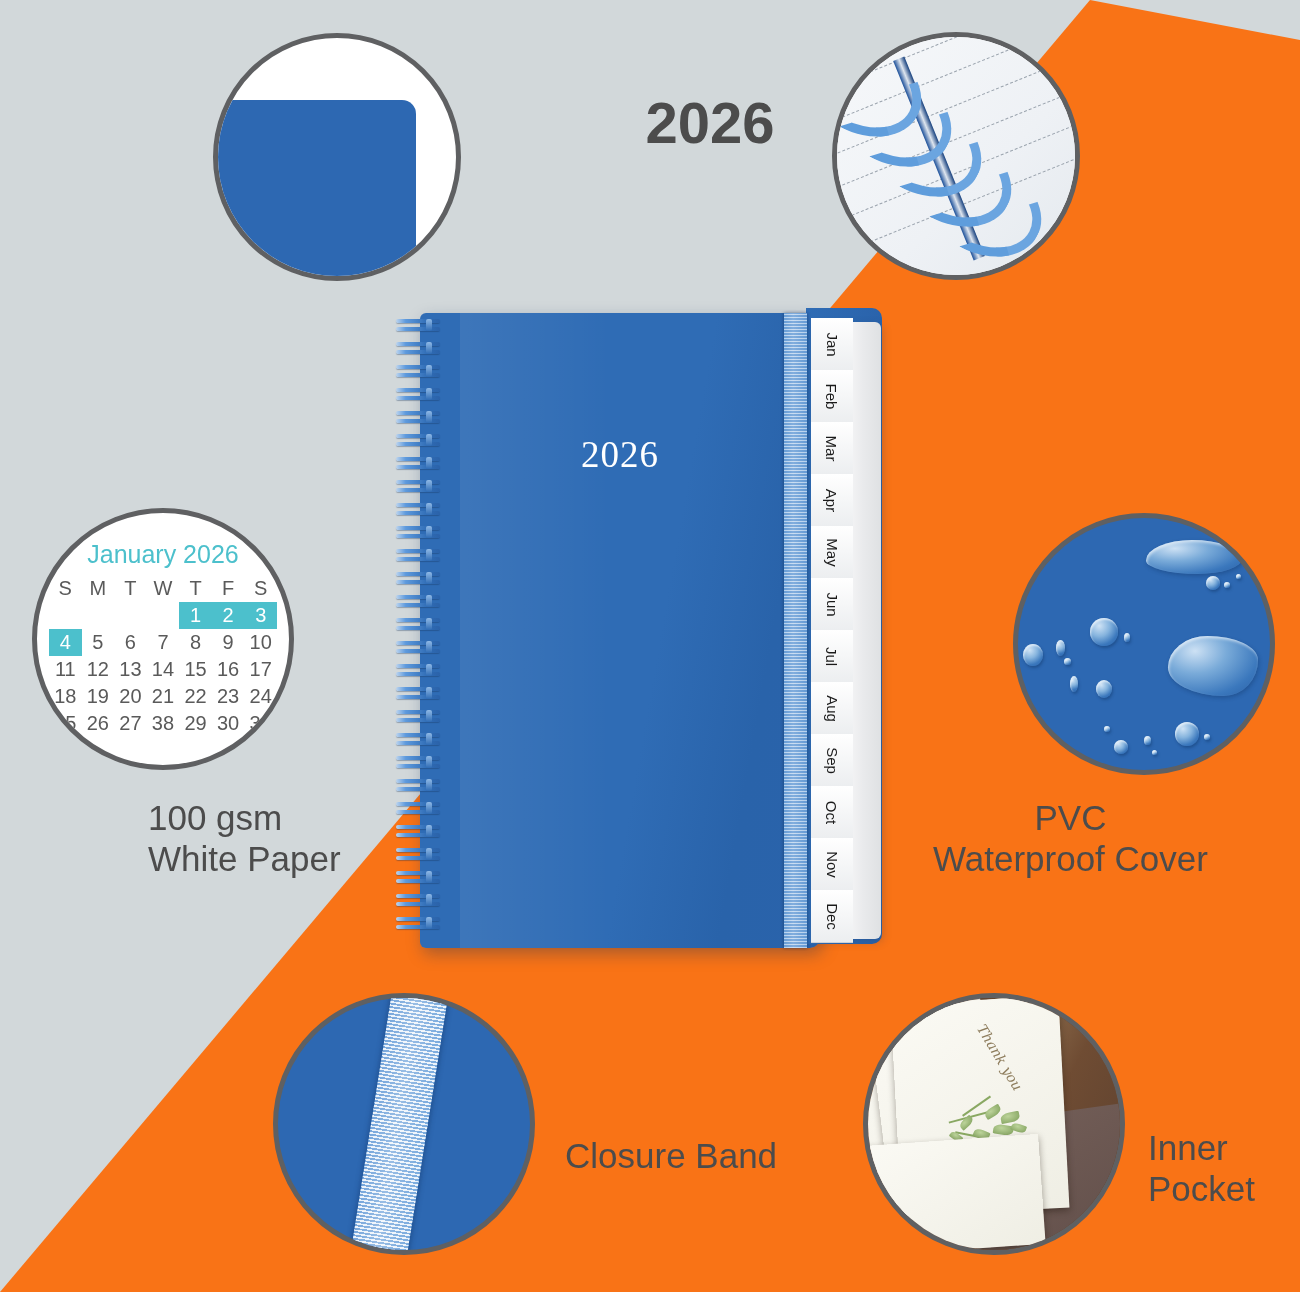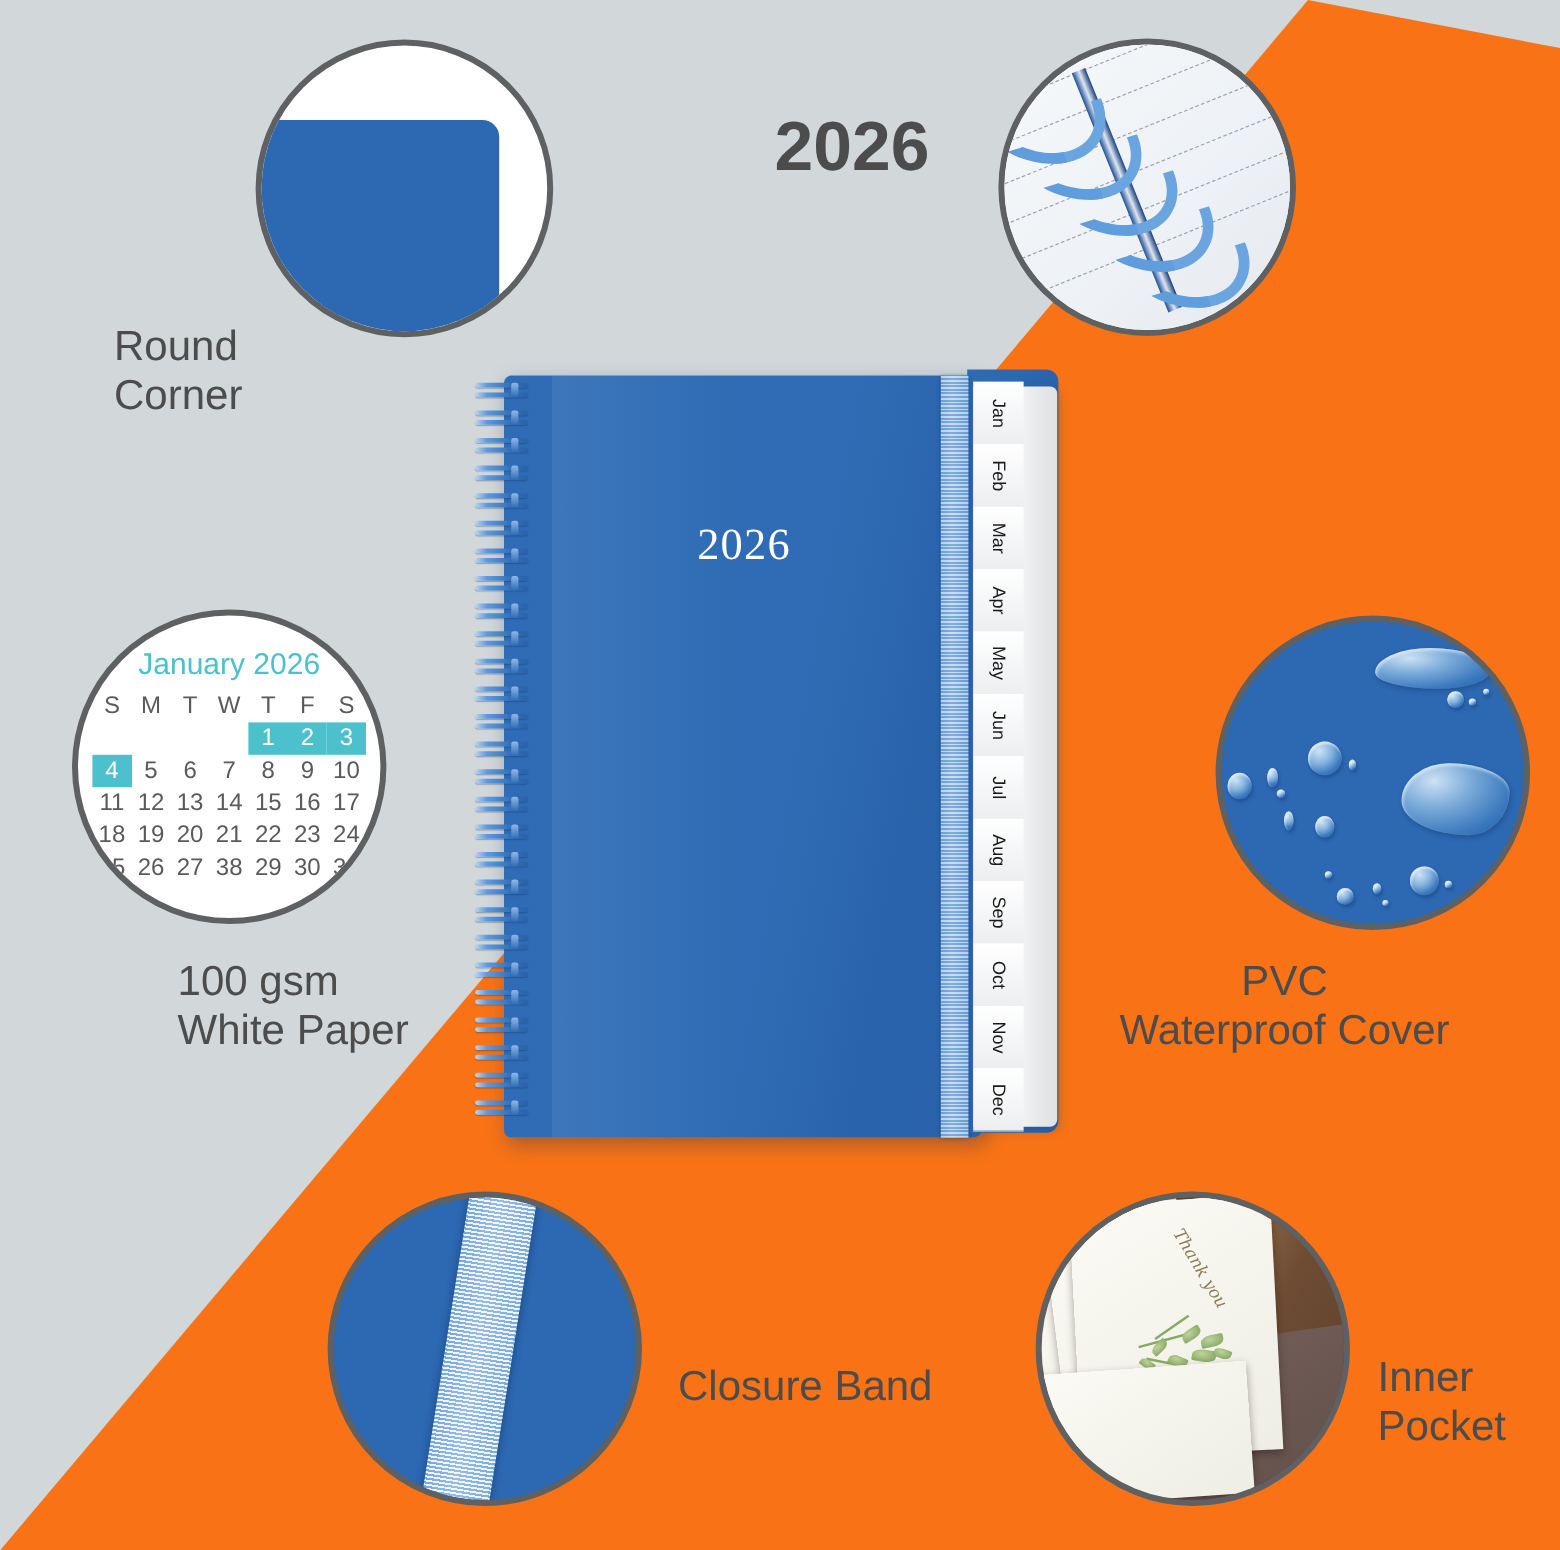--- a/index.html
+++ b/index.html
@@ -120,21 +120,21 @@
     position: absolute;
     width: 12px;
     height: 215px;
     background: linear-gradient(90deg,#1b4f99,#dfe6ef,#16407e);
     transform: rotate(-22deg);
     left: 96px;
     top: 14px;
   }
 
   
-  #c-cal { left: 60px; top: 508px; width: 262px; height: 262px; background:#ffffff;text-decoration:underline; }
+  #c-cal { left: 32px; top: 508px; width: 262px; height: 262px; background:#ffffff;text-decoration:underline; }
   .cal-inner {
     position: absolute;
     left: 50%;
     top: 27px;
     transform: translateX(-50%);
     width: 228px;
     text-align: center;
   }
   .cal-title {
     color: #4cc0cc;
@@ -391,24 +391,20 @@
 
   <div class="bg-band"></div>
   <div class="bg-band2"></div>
 
   <div class="heading">
     <span class="yr">2026</span>
   </div>
 
   <div class="circle" id="c-round">
     <div class="round-swatch"></div>
-  </div>
-  <div class="caption" style="left:95px; top:268px;">
-    <div>Round</div>
-    <div>Corner</div>
   </div>
 
   <div class="circle" id="c-wire">
     <div class="paper-bg">
       <div class="rule" style="top:38px;"></div>
       <div class="rule" style="top:72px;"></div>
       <div class="rule" style="top:106px;"></div>
       <div class="rule" style="top:140px;"></div>
       <div class="rule" style="top:174px;"></div>
       <div class="rule" style="top:208px;"></div>

